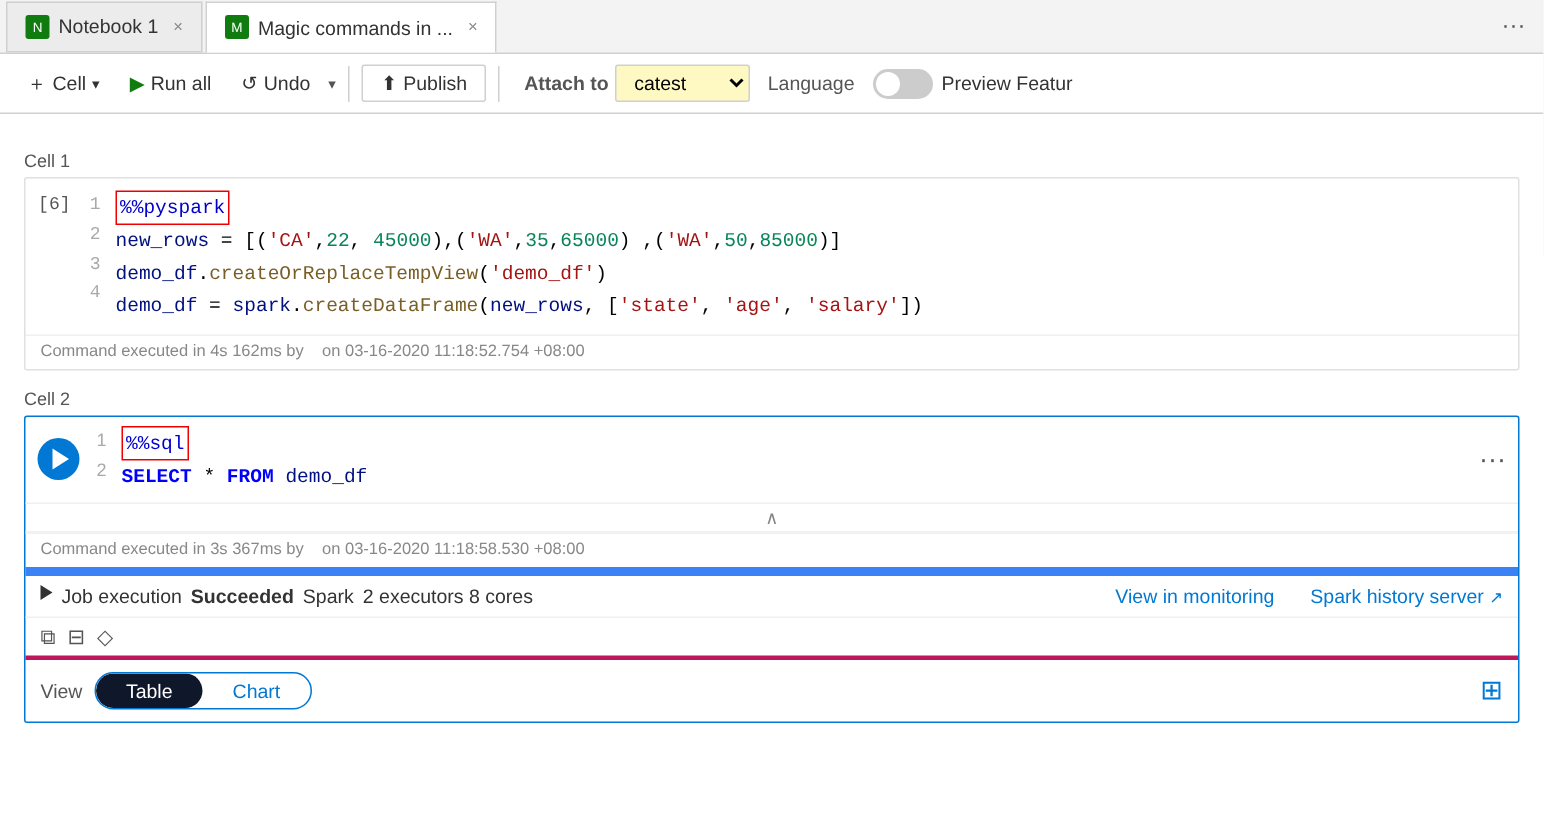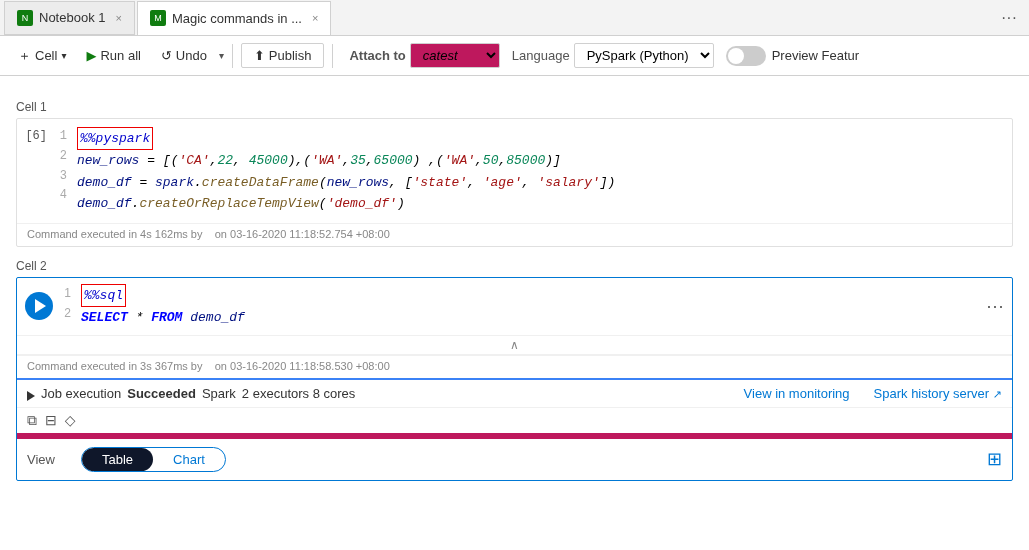--- a/index.html
+++ b/index.html
@@ -101,24 +101,23 @@
       align-items: center;
       gap: 4px;
       margin-left: 8px;
     }
     .attach-label { color: #555; font-size: 13px; font-weight: bold; }
     .attach-select {
       border: 1px solid #d0d0d0;
       border-radius: 2px;
       padding: 3px 8px;
       font-size: 13px;
-      background: #be185d;
+      background: #fef9c3;
       cursor: pointer;
       min-width: 90px;
-      font-style: italic;
     }
     .lang-group {
       display: flex;
       align-items: center;
       gap: 4px;
       margin-left: 8px;
     }
     .lang-label { color: #555; font-size: 13px; }
     .lang-select {
       border: 1px solid #d0d0d0;
@@ -188,21 +187,21 @@
     }
     .exec-num {
       color: #555;
       font-size: 12px;
       min-width: 40px;
       text-align: right;
       padding-right: 10px;
       padding-top: 2px;
       flex-shrink: 0;
     }
-    .code-line { white-space: pre; font-style: italic; }
+    .code-line { white-space: pre; }
     .magic-highlight {
       display: inline-block;
       background: transparent;
       border: 1.5px solid #e00;
       color: #0000cc;
       padding: 0 2px;
     }
     .str { color: #a31515; }
     .num { color: #098658; }
     .fn { color: #795E26; }
@@ -260,25 +259,25 @@
       cursor: pointer;
     }
     .collapse-icon {
       font-size: 12px;
       color: #888;
     }
 
     
     .job-bar {
       display: flex;
-      align-items: flex-end;
+      align-items: flex-start;
       padding: 6px 10px;
       font-size: 13px;
       gap: 6px;
-      border-top: 2px solid #3b82f6;
+      border-top: 6px solid #3b82f6;
     }
     .play-small {
       width: 0;
       height: 0;
       border-top: 5px solid transparent;
       border-bottom: 5px solid transparent;
       border-left: 8px solid #333;
       flex-shrink: 0;
     }
     .job-text { color: #333; }
@@ -308,22 +307,22 @@
       color: #555;
       font-size: 14px;
       cursor: pointer;
     }
 
     
     .view-bar {
       display: flex;
       align-items: center;
       padding: 8px 10px;
-      gap: 26px;
-      border-top: 6px solid #be185d;
+      gap: 8px;
+      border-top: 3px solid #be185d;
     }
     .view-label { color: #555; font-size: 13px; }
     .view-toggle {
       display: flex;
       border-radius: 20px;
       overflow: hidden;
       border: 1.5px solid #0078d4;
     }
     .view-btn {
       padding: 4px 20px;
@@ -407,23 +406,20 @@
   </button>
   <div class="toolbar-divider"></div>
   <div class="attach-group">
     <span class="attach-label">Attach to</span>
     <select class="attach-select">
       <option>catest</option>
     </select>
   </div>
   <div class="lang-group">
     <span class="lang-label">Language</span>
-    <select class="lang-select">
-      <option>PySpark (Python)</option>
-    </select>
   </div>
   <div class="toggle-group">
     <div class="toggle">
       <div class="toggle-knob"></div>
     </div>
     <span class="preview-label">Preview Featur</span>
   </div>
 </div>
 
 <div class="main">
@@ -432,22 +428,22 @@
   <div class="cell-container">
     <div class="code-area">
       <div class="exec-num">[6]</div>
       <div class="code-block" style="flex:1;">
         <div class="line-number-col">
           1<br>2<br>3<br>4
         </div>
         <div class="code-content-col">
           <div class="code-line"><span class="magic-highlight">%%pyspark</span></div>
           <div class="code-line"><span class="var">new_rows</span> = [(<span class="str">'CA'</span>,<span class="num">22</span>, <span class="num">45000</span>),(<span class="str">'WA'</span>,<span class="num">35</span>,<span class="num">65000</span>) ,(<span class="str">'WA'</span>,<span class="num">50</span>,<span class="num">85000</span>)]</div>
+          <div class="code-line"><span class="var">demo_df</span>.<span class="fn">createOrReplaceTempView</span>(<span class="str">'demo_df'</span>)</div>
           <div class="code-line"><span class="var">demo_df</span> = <span class="var">spark</span>.<span class="fn">createDataFrame</span>(<span class="var">new_rows</span>, [<span class="str">'state'</span>, <span class="str">'age'</span>, <span class="str">'salary'</span>])</div>
-          <div class="code-line"><span class="var">demo_df</span>.<span class="fn">createOrReplaceTempView</span>(<span class="str">'demo_df'</span>)</div>
         </div>
       </div>
     </div>
     <div class="cell-footer">
       <span>Command executed in 4s 162ms by</span>
       &nbsp;&nbsp;
       <span>on 03-16-2020 11:18:52.754 +08:00</span>
     </div>
   </div>
 

